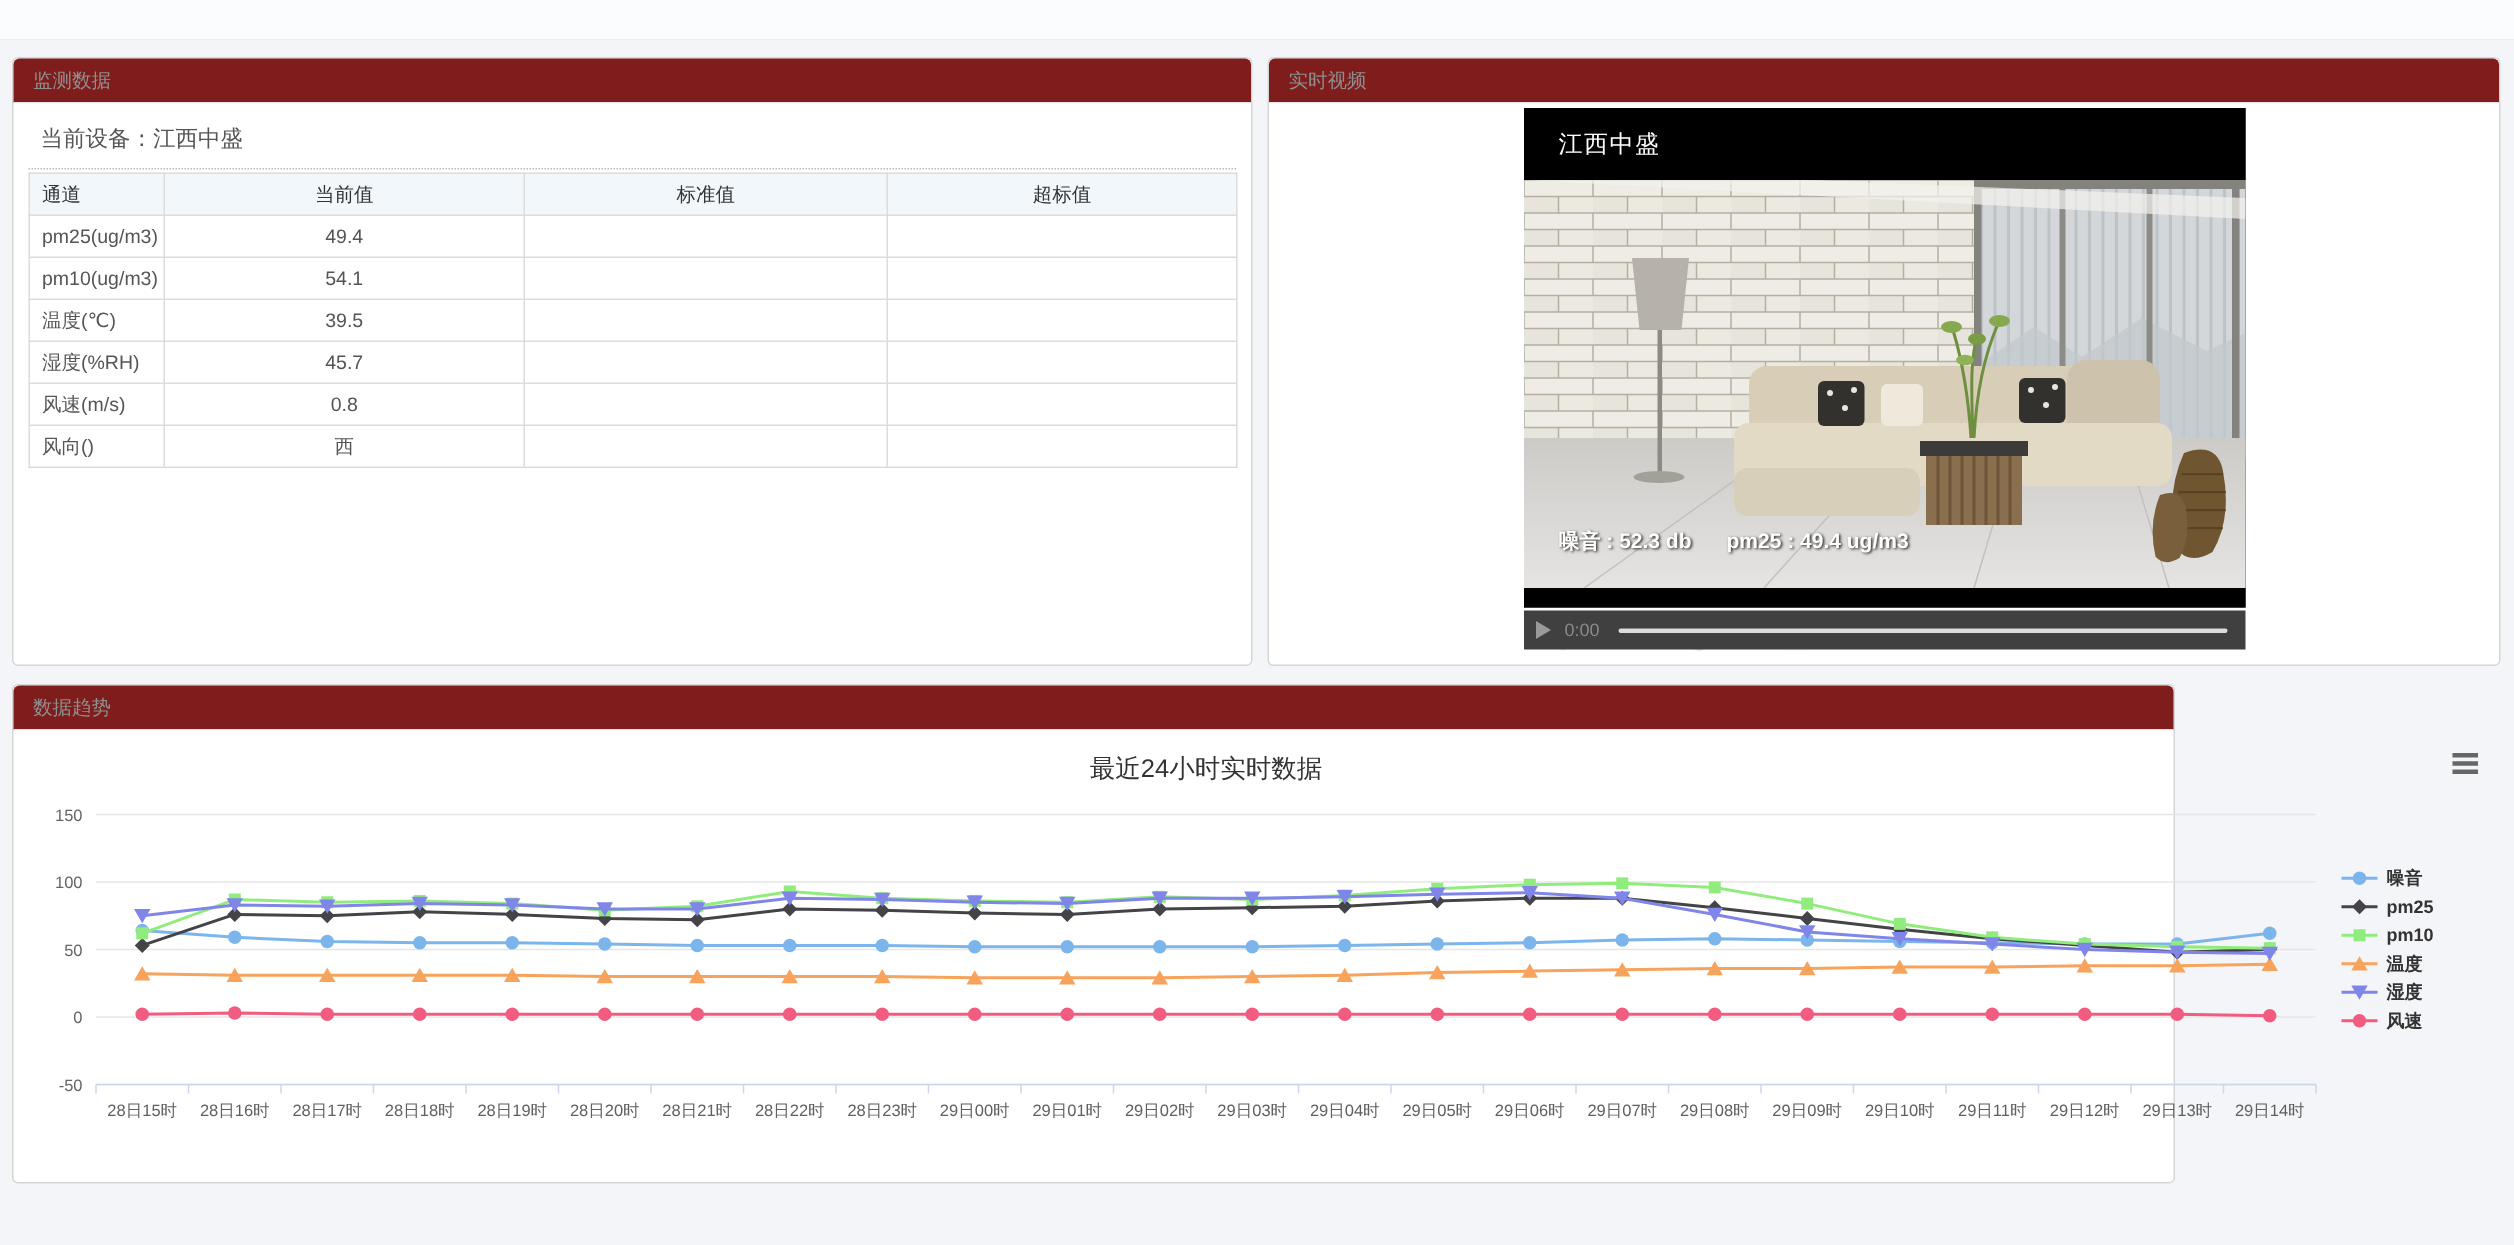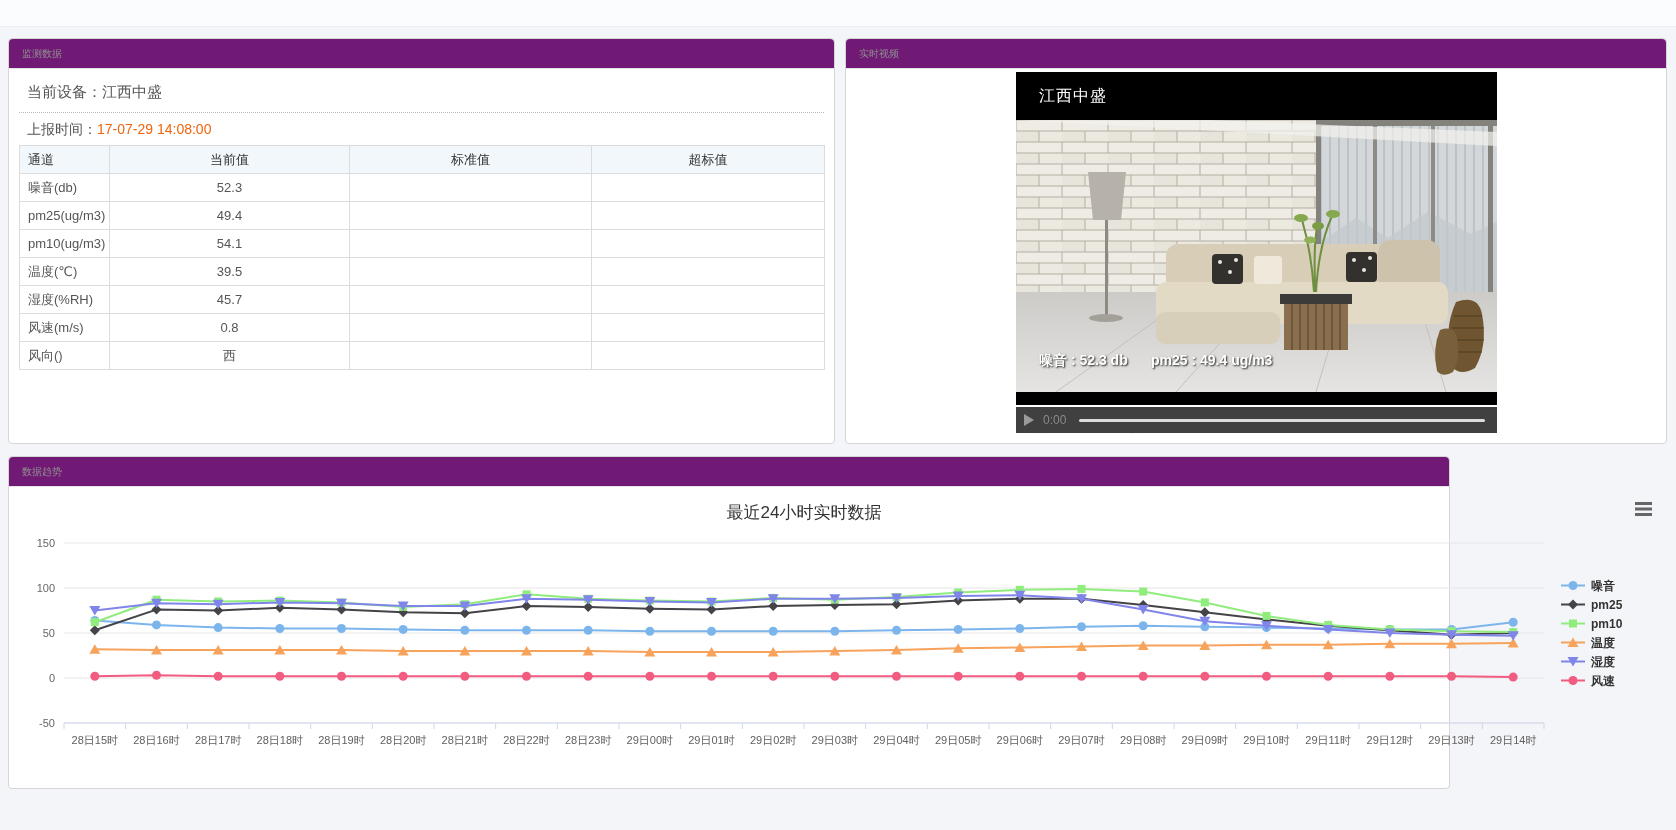--- a/index.html
+++ b/index.html
@@ -6,22 +6,22 @@
   body{
     width:1676px;height:830px;position:relative;overflow:hidden;
     background:#f4f5f8;
     font-family:"Liberation Sans","DejaVu Sans",sans-serif;
   }
   .top-strip{position:absolute;left:0;top:0;width:1676px;height:26px;background:#fbfcfe;border-bottom:1px solid #eceef4}
   .panel{position:absolute;background:#fff;border:1px solid #d6d6d6;border-radius:4px;box-sizing:border-box}
   #panel-monitor{left:8px;top:38px;width:827px;height:406px}
   #panel-video{left:845px;top:38px;width:822px;height:406px}
   #panel-trend{left:8px;top:456px;width:1442px;height:333px}
-  .panel-header{height:29px;line-height:29px;padding:0 13px;color:#8f8f8f;font-size:10px;
-    border-bottom:1px solid #e5e5e5;background:#701a75;border-radius:4px 4px 0 0}
+  .panel-header{height:29px;line-height:29px;padding:0 13px;color:#8f8f8f;font-size:13px;
+    border-bottom:1px solid #e5e5e5;background:#7f1d1d;border-radius:4px 4px 0 0}
 
   
   .device-line{margin:9px 10px 0 10px;padding:5px 8px 10px 8px;font-size:15px;color:#555;
     border-bottom:1px dotted #b9b9b9}
   .report-line{margin:8px 18px 6px 18px;font-size:14px;color:#555}
   .report-value{color:#f0640d}
   table.data{border-collapse:collapse;margin:2px 10px;width:805px;font-size:13px;color:#555;table-layout:fixed}
   table.data th,table.data td{border:1px solid #dcdcdc;height:28px;padding:0 8px;box-sizing:border-box;overflow:hidden;white-space:nowrap}
   table.data th{background:#f2f7fb;color:#333;font-weight:normal;text-align:center}
   table.data th.c1{text-align:left}
@@ -47,42 +47,33 @@
   #trend-svg text{font-family:"Liberation Sans","DejaVu Sans",sans-serif}
 </style>
 </head>
 <body>
 
 <div class="top-strip"></div>
 
 <div class="panel" id="panel-monitor">
   <div class="panel-header">监测数据</div>
   <div class="device-line">当前设备：江西中盛</div>
-  <div class="report-line">
-    <span>上报时间：</span><span class="report-value">17-07-29 14:08:00</span>
-  </div>
   <table class="data">
     <colgroup>
         <col style="width:90px">
         <col style="width:240px">
         <col style="width:242px">
         <col style="width:233px">
       </colgroup>
     <tbody>
         <tr>
       <th class="c1">通道</th>
       <th>当前值</th>
       <th>标准值</th>
       <th>超标值</th>
-    </tr>
-    <tr>
-      <td class="c1">噪音(db)</td>
-      <td>52.3</td>
-      <td></td>
-      <td></td>
     </tr>
     <tr>
       <td class="c1">pm25(ug/m3)</td>
       <td>49.4</td>
       <td></td>
       <td></td>
     </tr>
     <tr>
       <td class="c1">pm10(ug/m3)</td>
       <td>54.1</td>

